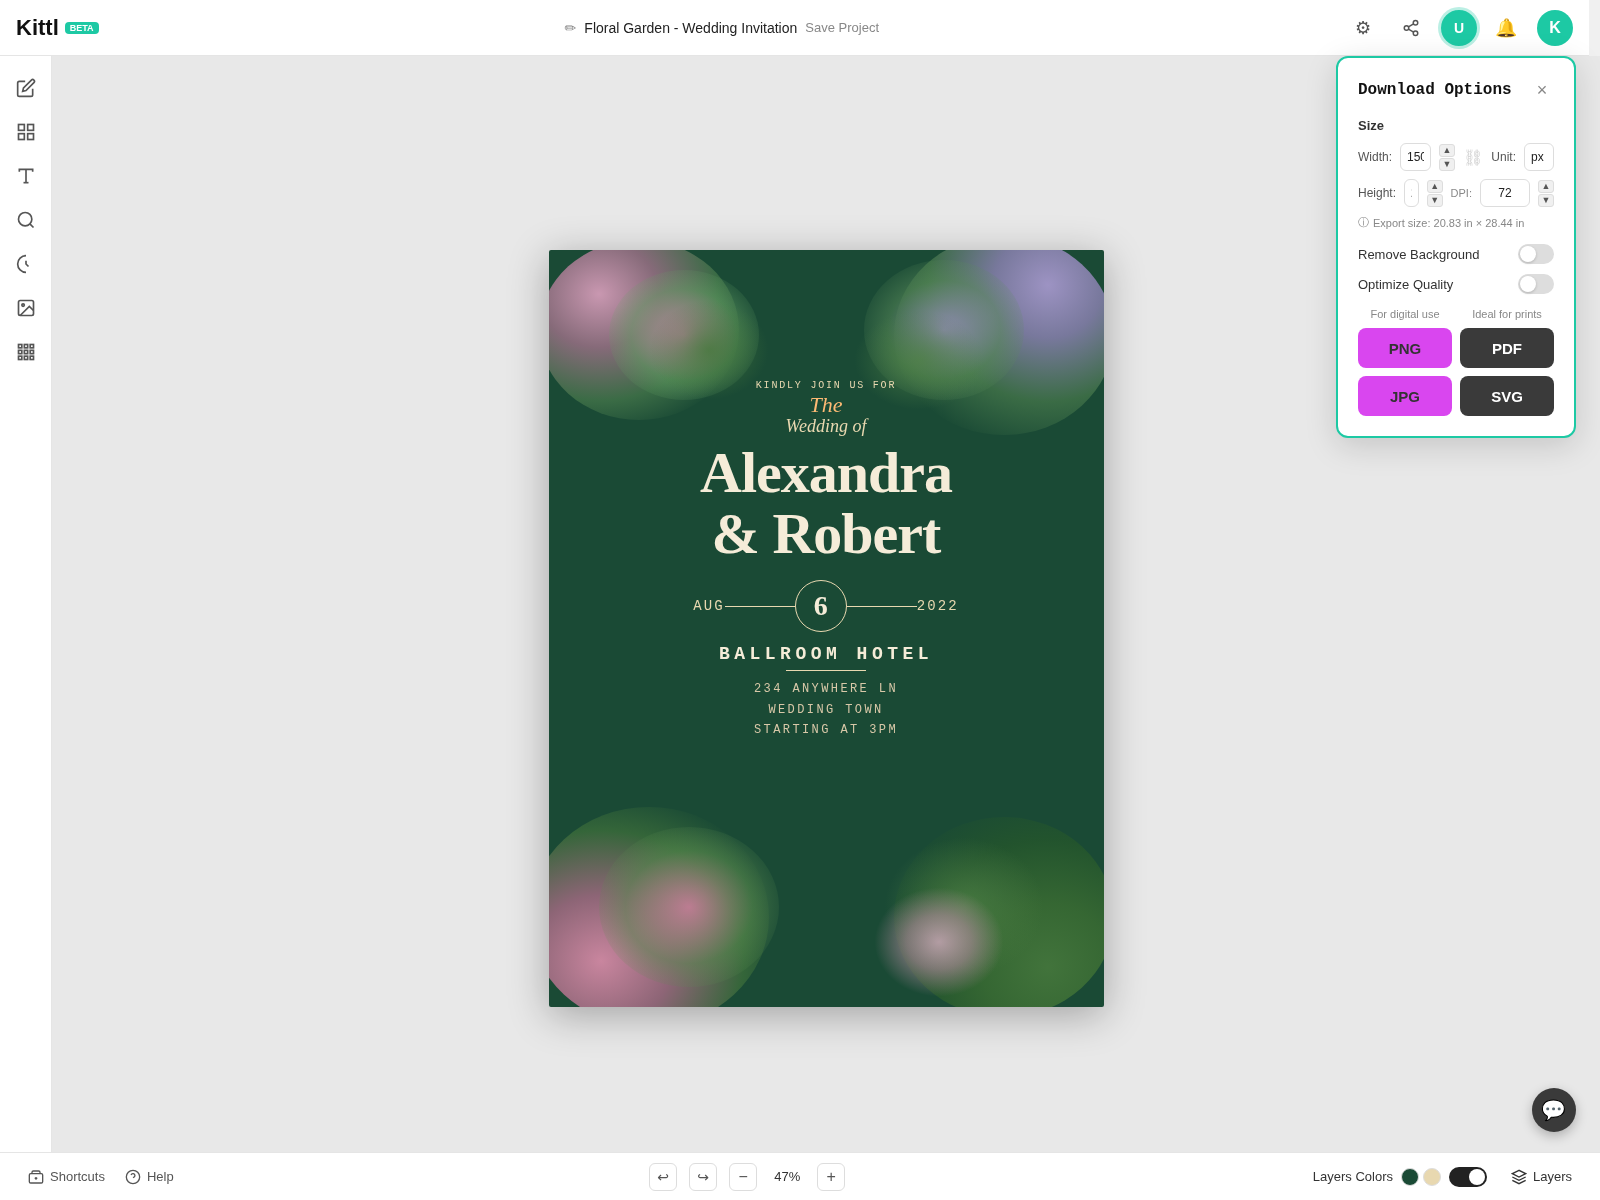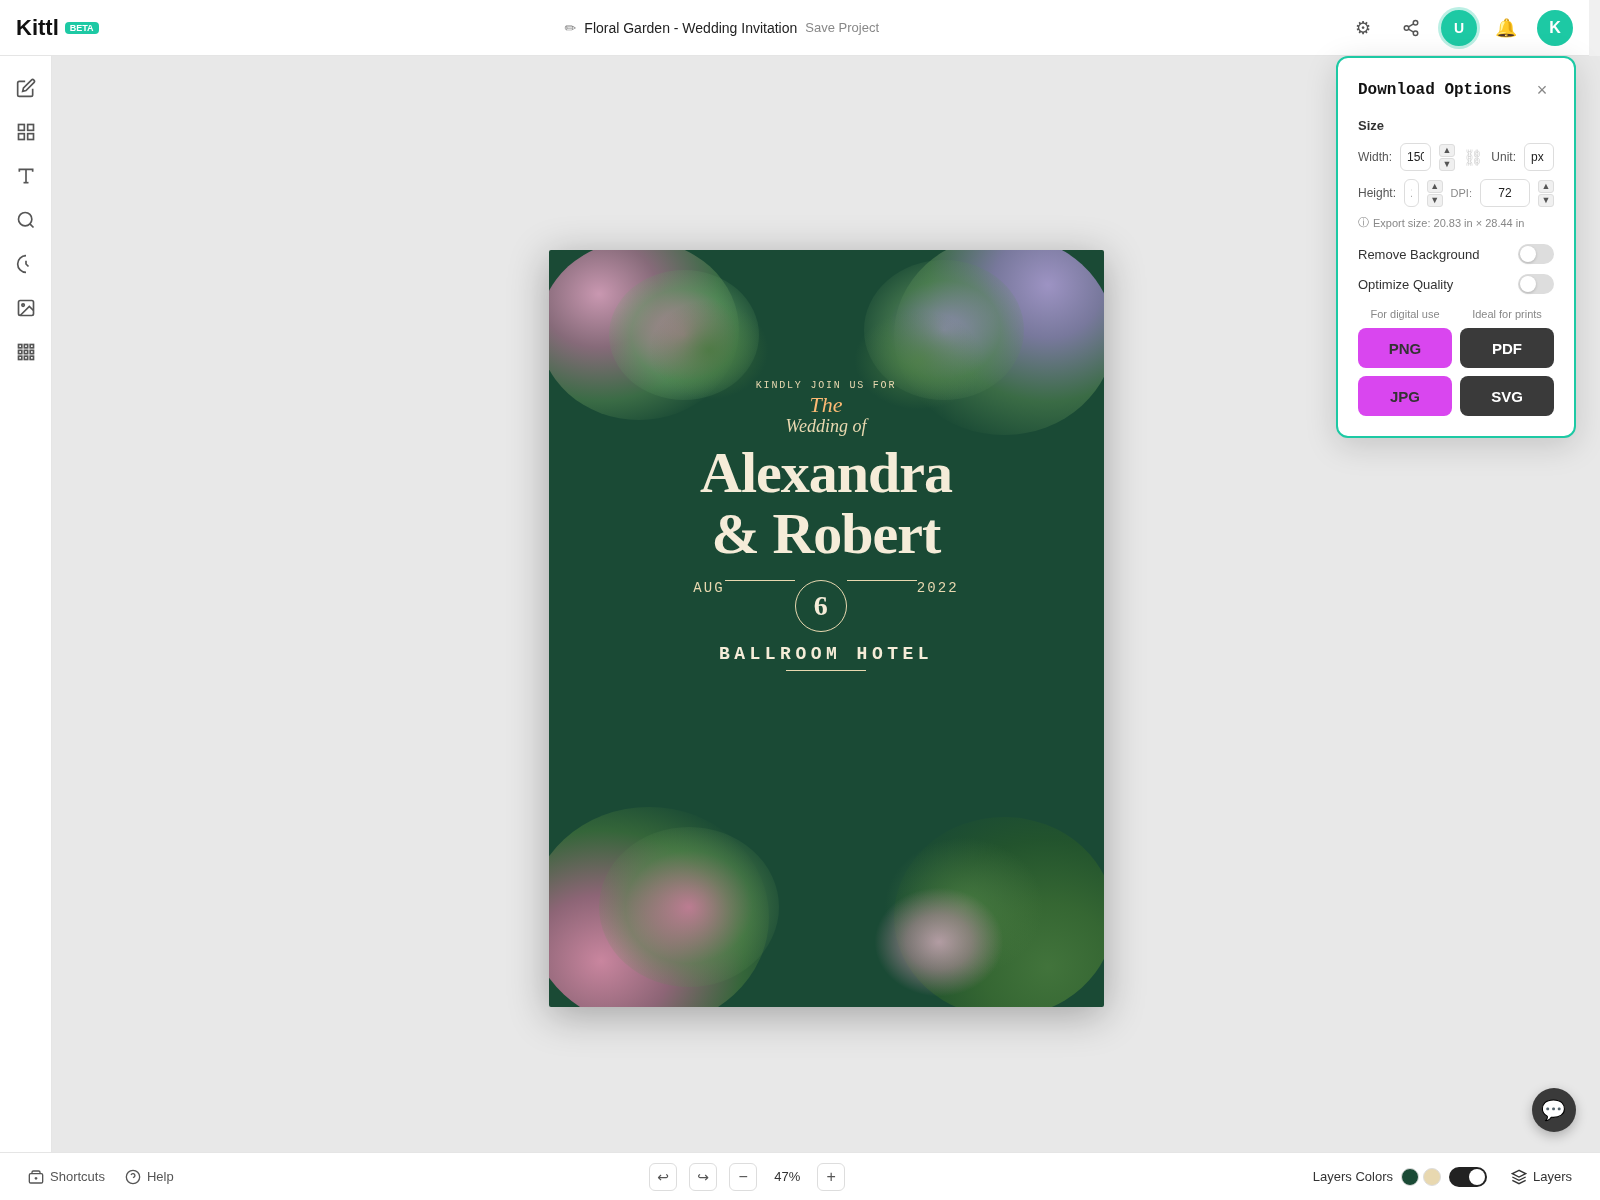--- a/index.html
+++ b/index.html
@@ -75,21 +75,21 @@
       font-family: 'Courier New', monospace; letter-spacing: 0.18em;
       color: #e8d8b0; font-size: 10px; text-transform: uppercase; margin-bottom: 2px;
     }
     .the-script { font-family: Georgia, serif; font-style: italic; color: #fdba74; font-size: 22px; line-height: 1.1; }
     .wedding-of { font-family: Georgia, serif; font-style: italic; color: #e8d8b0; font-size: 18px; line-height: 1; margin-bottom: 8px; }
     .names {
       color: #f5ecd8; font-size: 58px; font-weight: 900; line-height: 1.05;
       text-align: center; font-family: Georgia, serif; letter-spacing: -1px;
     }
     .date-row {
-      display: flex; align-items: flex-start; margin-top: 16px; margin-bottom: 12px;
+      display: flex; align-items: center; margin-top: 16px; margin-bottom: 12px;
     }
     .date-line { width: 70px; height: 1px; background: #e8d8b0; }
     .date-circle {
       width: 52px; height: 52px; border-radius: 50%; border: 1.5px solid #e8d8b0;
       display: flex; align-items: center; justify-content: center;
       color: #f5ecd8; font-size: 28px; font-weight: 700;
     }
     .date-text { color: #e8d8b0; font-size: 14px; letter-spacing: 0.15em; font-family: 'Courier New', monospace; }
     .venue-name {
       color: #f5ecd8; font-size: 18px; letter-spacing: 0.25em; font-weight: 700;
@@ -332,20 +332,25 @@
         <span class="date-text">AUG</span>
         <div class="date-line"></div>
         <div class="date-circle">
           <span>6</span>
         </div>
         <div class="date-line"></div>
         <span class="date-text">2022</span>
       </div>
       <div class="venue-name">BALLROOM HOTEL</div>
       <div class="venue-line"></div>
+      <div class="venue-address">
+        <div>234 ANYWHERE LN</div>
+        <div>WEDDING TOWN</div>
+        <div>STARTING AT 3PM</div>
+      </div>
     </div>
 
     <div style="position:absolute;bottom:0;left:0;right:0;height:220px;z-index:1;pointer-events:none;">
 
       <div style="position:absolute;bottom:-20px;left:-20px;width:240px;height:220px;background:radial-gradient(ellipse at 30% 70%, rgba(220,140,170,0.9) 0%, rgba(180,110,140,0.75) 30%, rgba(70,120,60,0.6) 60%, transparent 80%);border-radius:50%;"></div>
       <div style="position:absolute;bottom:20px;left:50px;width:180px;height:160px;background:radial-gradient(ellipse, rgba(210,130,160,0.8) 0%, rgba(90,140,80,0.5) 50%, transparent 80%);border-radius:50%;"></div>
 
       <div style="position:absolute;bottom:-10px;right:-10px;width:220px;height:200px;background:radial-gradient(ellipse at 70% 75%, rgba(70,120,60,0.9) 0%, rgba(60,110,50,0.8) 30%, rgba(40,90,40,0.6) 60%, transparent 85%);border-radius:50%;"></div>
       <div style="position:absolute;bottom:30px;right:60px;width:160px;height:140px;background:radial-gradient(ellipse, rgba(80,130,70,0.75) 0%, transparent 70%);border-radius:50%;"></div>
 

